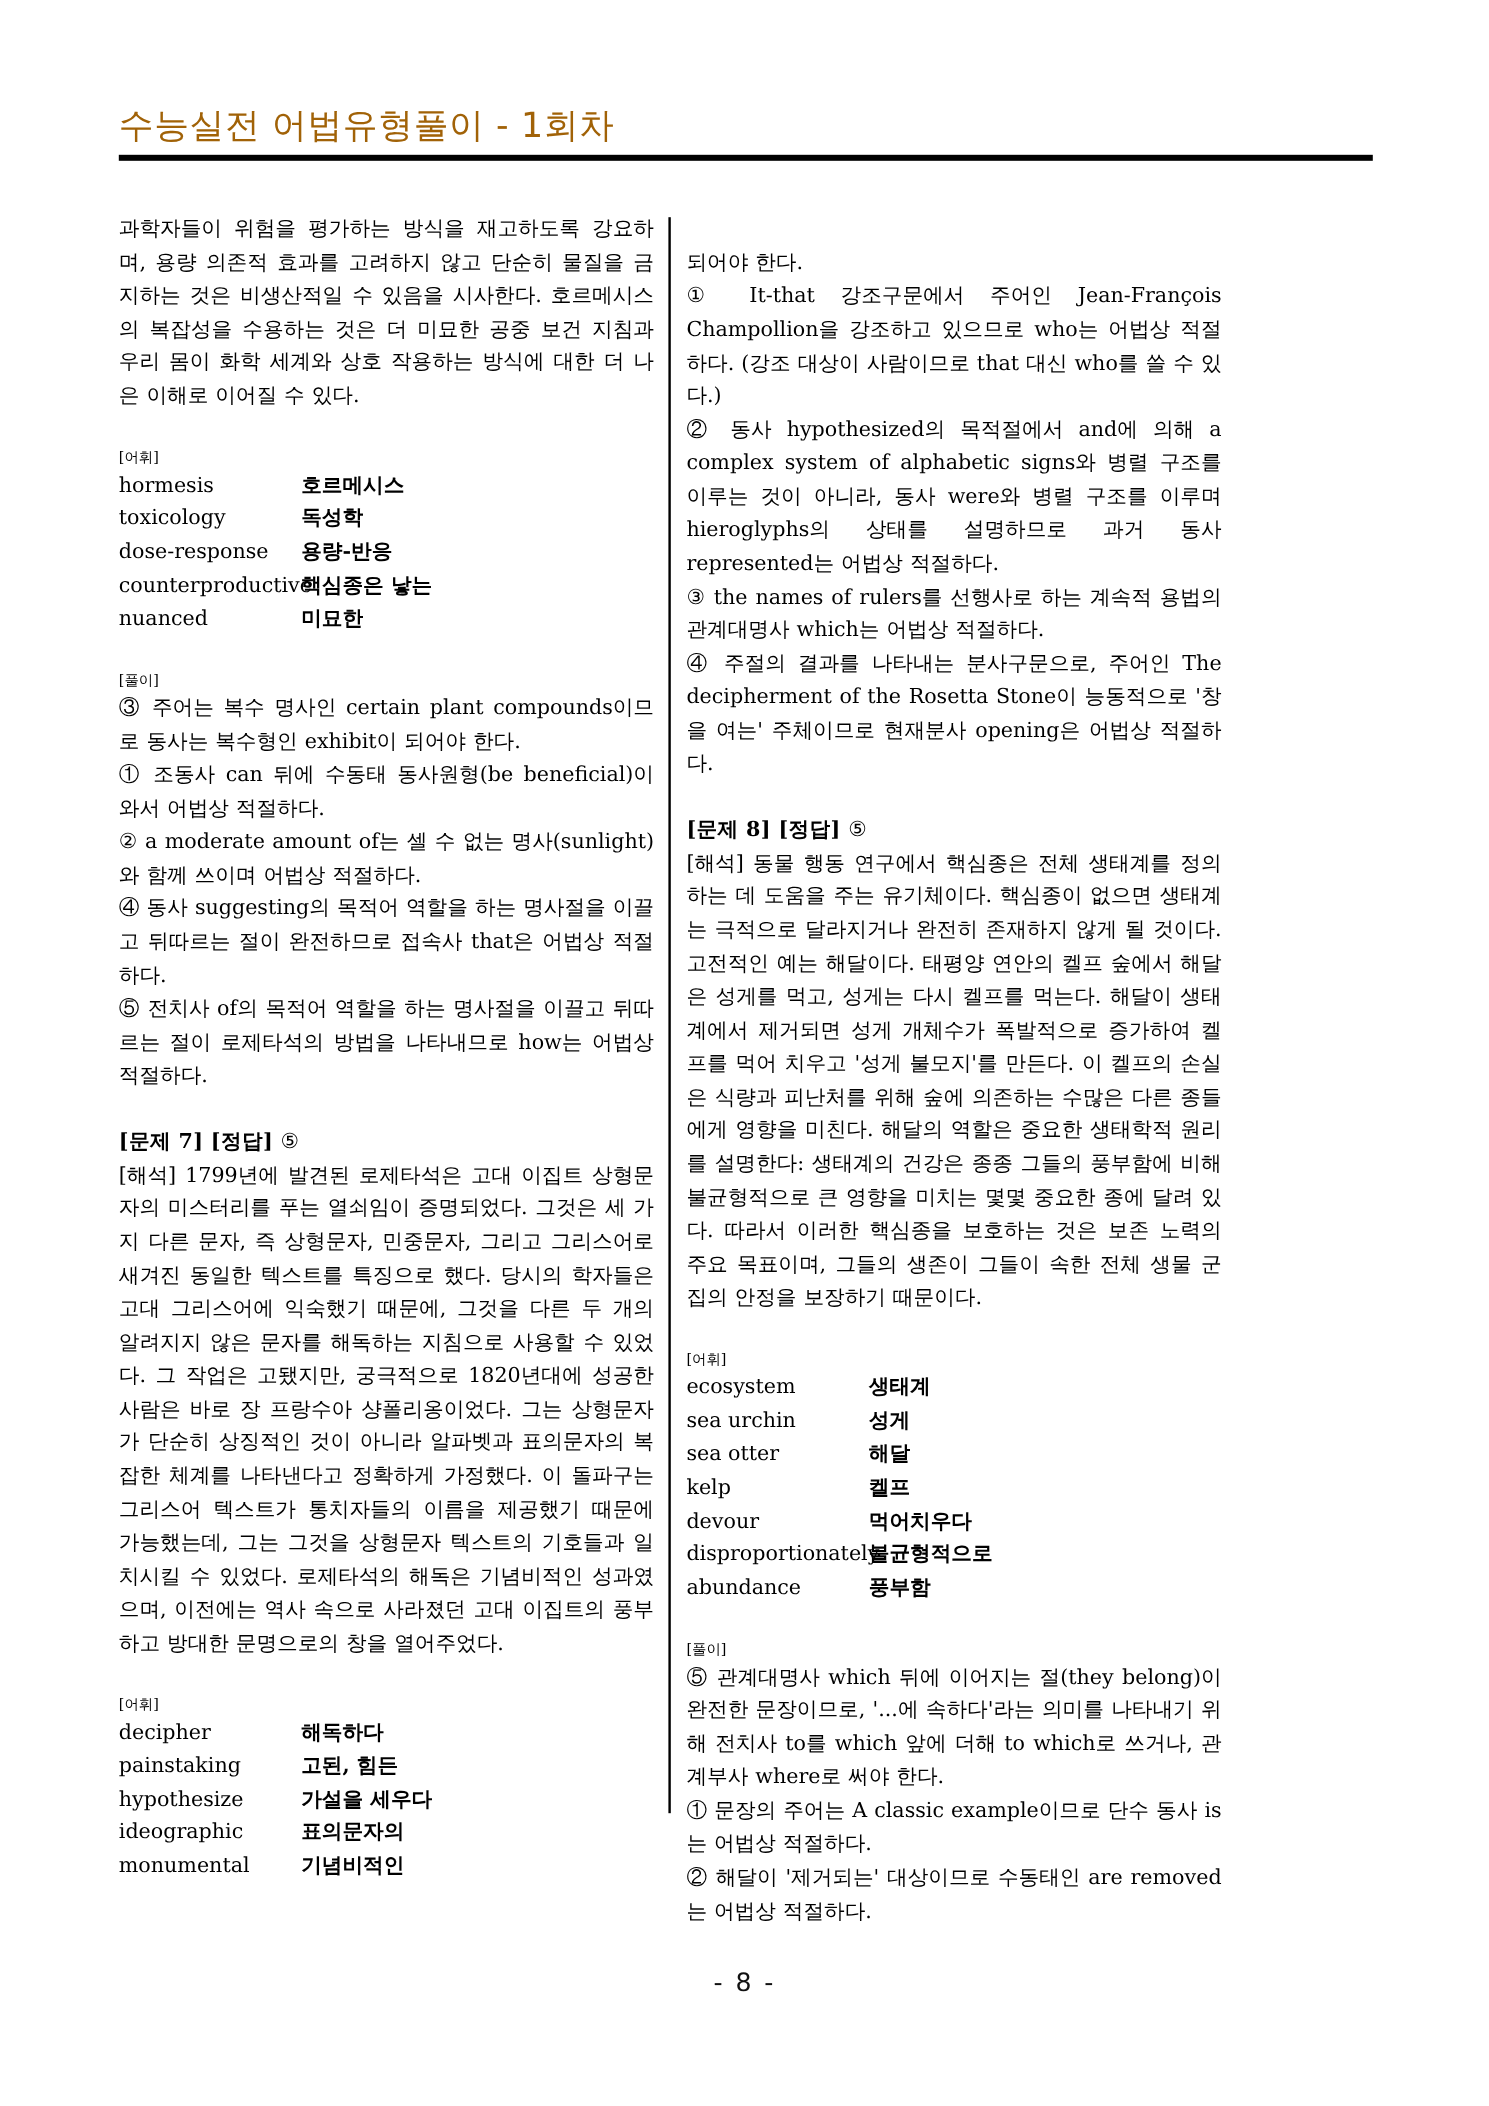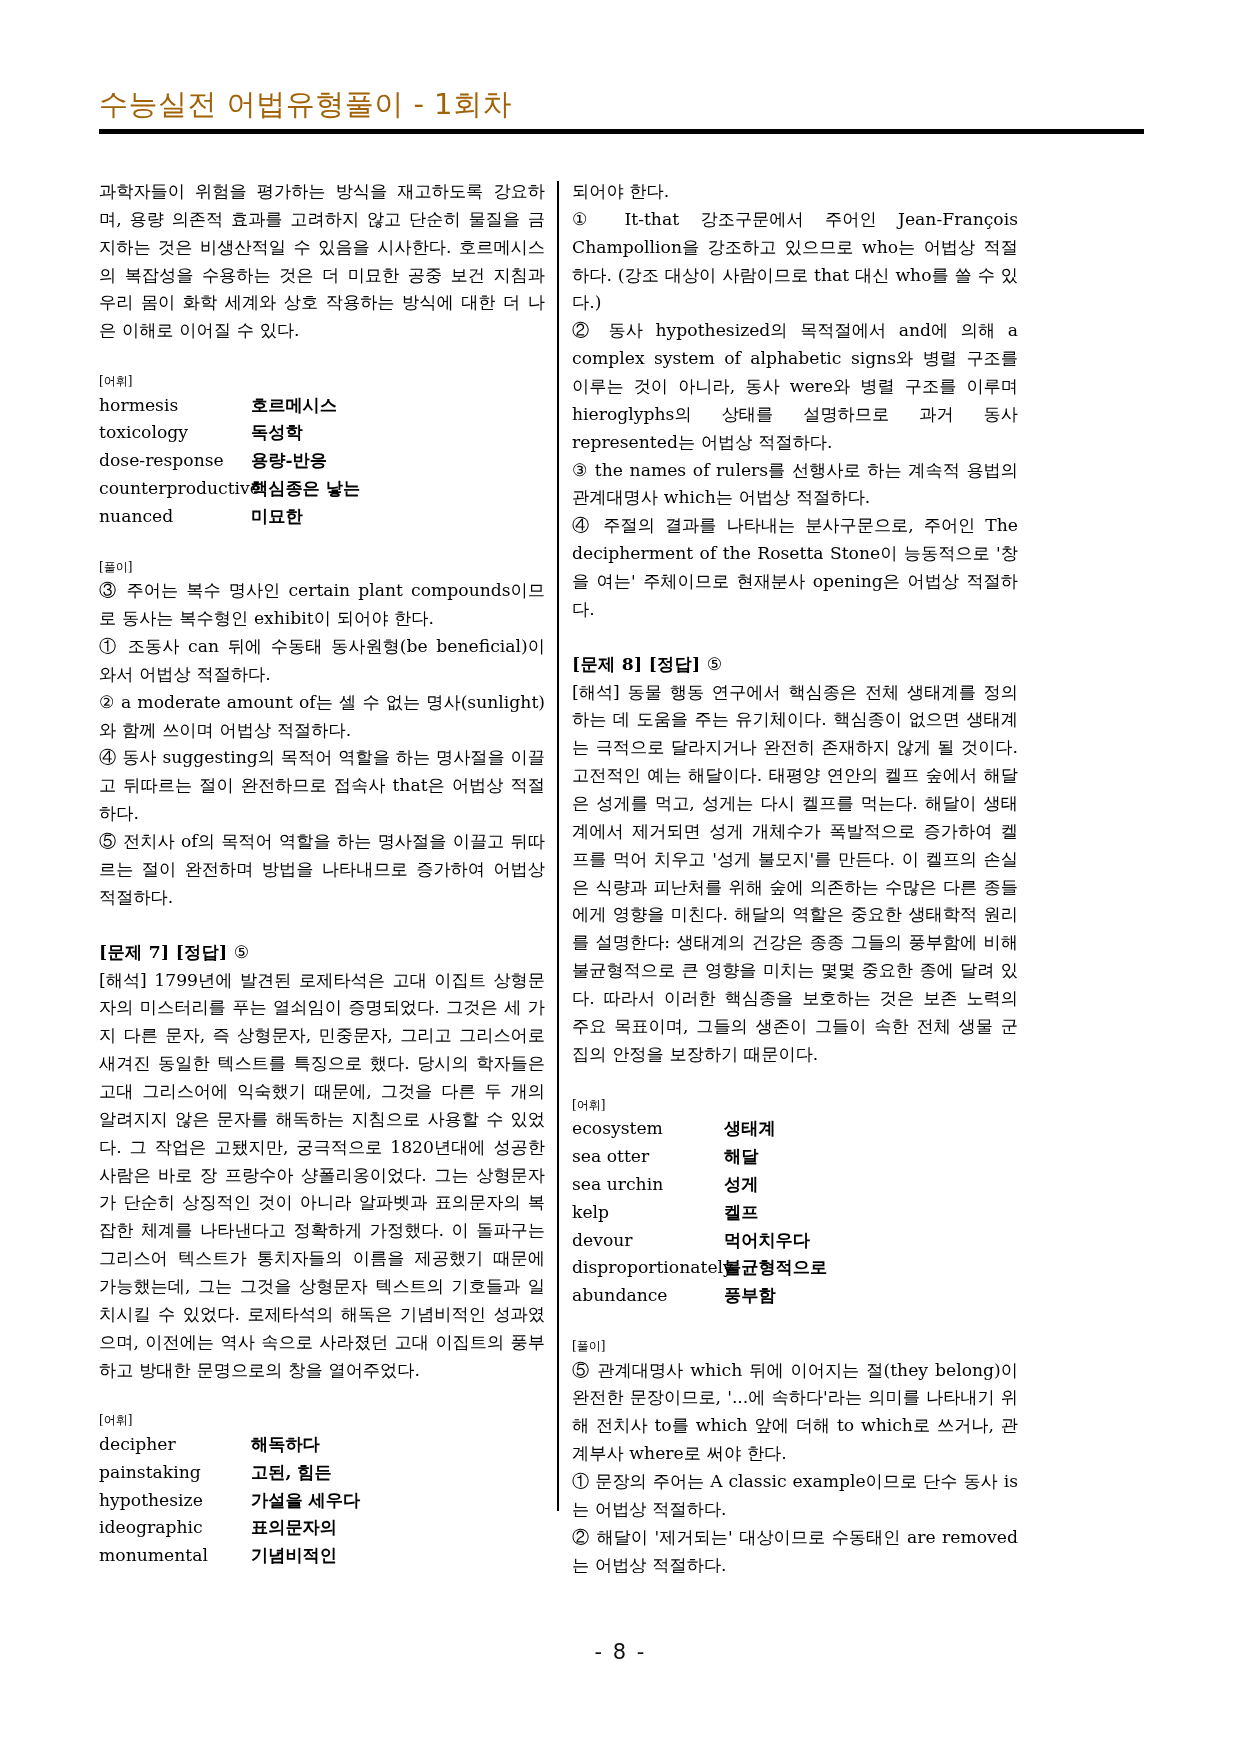--- a/index.html
+++ b/index.html
@@ -57,21 +57,21 @@
     text-decoration: underline;
   }
   .col {
     position: absolute;
     top: 0;
     width: 446px;
     height: 100%;
     overflow: hidden;
   }
   .col-left  { left: 0px; }
-  .col-right { left: 473px; }
+  .col-right { left: 473px; margin-top: 28px; }
 
   .col-divider {
     position: absolute;
     left: 458px;
     top: 3px;
     width: 2px;
     height: 1330px;
     background: #000;
   }
 
@@ -184,21 +184,21 @@
         </li>
       </ul>
 
       <div class="spacer"></div>
 
       <p class="vocab-head">[풀이]</p>
       <p class="para">③ 주어는 복수 명사인 certain plant compounds이므로 동사는 복수형인 exhibit이 되어야 한다.</p>
       <p class="para">① 조동사 can 뒤에 수동태 동사원형(be beneficial)이 와서 어법상 적절하다.</p>
       <p class="para">② a moderate amount of는 셀 수 없는 명사(sunlight)와 함께 쓰이며 어법상 적절하다.</p>
       <p class="para">④ 동사 suggesting의 목적어 역할을 하는 명사절을 이끌고 뒤따르는 절이 완전하므로 접속사 that은 어법상 적절하다.</p>
-      <p class="para">⑤ 전치사 of의 목적어 역할을 하는 명사절을 이끌고 뒤따르는 절이 완전하며 방법을 나타내므로 증가하여 어법상 적절하다.</p>
+      <p class="para">⑤ 전치사 of의 목적어 역할을 하는 명사절을 이끌고 뒤따르는 절이 로제타석의 방법을 나타내므로 how는 어법상 적절하다.</p>
 
       <div class="spacer"></div>
 
       <p class="prob-head"><span>[문제 7] [정답] </span><span class="circ">⑤</span></p>
 
       <p class="para">[해석] 1799년에 발견된 로제타석은 고대 이집트 상형문자의 미스터리를 푸는 열쇠임이 증명되었다. 그것은 세 가지 다른 문자, 즉 상형문자, 민중문자, 그리고 그리스어로 새겨진 동일한 텍스트를 특징으로 했다. 당시의 학자들은 고대 그리스어에 익숙했기 때문에, 그것을 다른 두 개의 알려지지 않은 문자를 해독하는 지침으로 사용할 수 있었다. 그 작업은 고됐지만, 궁극적으로 1820년대에 성공한 사람은 바로 장 프랑수아 샹폴리옹이었다. 그는 상형문자가 단순히 상징적인 것이 아니라 알파벳과 표의문자의 복잡한 체계를 나타낸다고 정확하게 가정했다. 이 돌파구는 그리스어 텍스트가 통치자들의 이름을 제공했기 때문에 가능했는데, 그는 그것을 상형문자 텍스트의 기호들과 일치시킬 수 있었다. 로제타석의 해독은 기념비적인 성과였으며, 이전에는 역사 속으로 사라졌던 고대 이집트의 풍부하고 방대한 문명으로의 창을 열어주었다.</p>
 
       <div class="spacer"></div>
 
       <p class="vocab-head">[어휘]</p>
@@ -243,26 +243,26 @@
 
       <div class="spacer"></div>
 
       <p class="vocab-head">[어휘]</p>
       <ul class="vocab-list">
         <li class="vocab-row">
           <span class="vocab-en">ecosystem</span>
           <span class="vocab-ko">생태계</span>
         </li>
         <li class="vocab-row">
+          <span class="vocab-en">sea urchin</span>
+          <span class="vocab-ko">성게</span>
+        </li>
+        <li class="vocab-row">
           <span class="vocab-en">sea otter</span>
           <span class="vocab-ko">해달</span>
-        </li>
-        <li class="vocab-row">
-          <span class="vocab-en">sea urchin</span>
-          <span class="vocab-ko">성게</span>
         </li>
         <li class="vocab-row">
           <span class="vocab-en">kelp</span>
           <span class="vocab-ko">켈프</span>
         </li>
         <li class="vocab-row">
           <span class="vocab-en">devour</span>
           <span class="vocab-ko">먹어치우다</span>
         </li>
         <li class="vocab-row">

